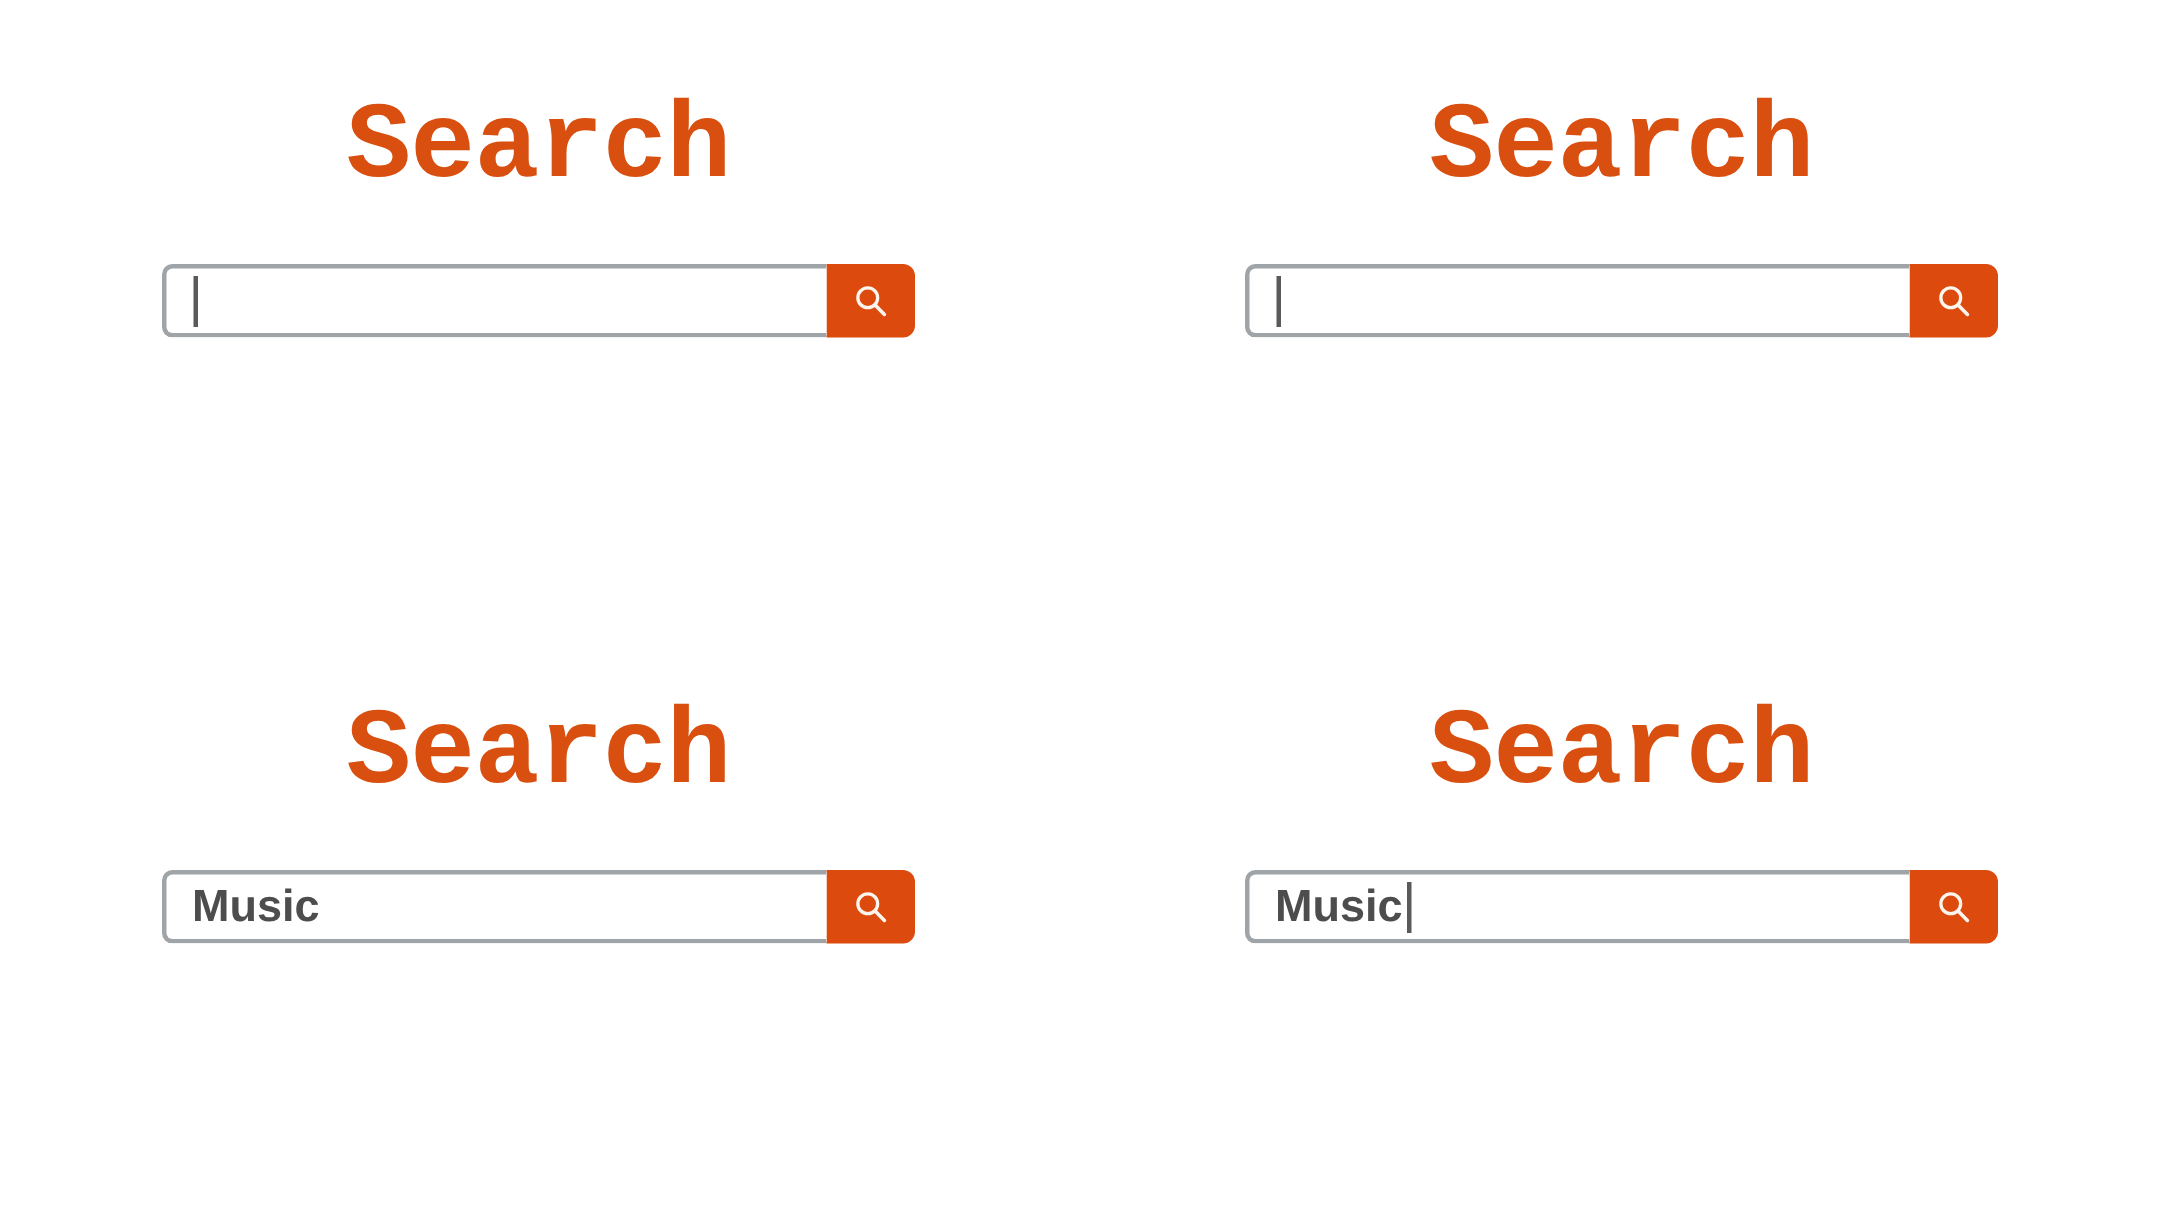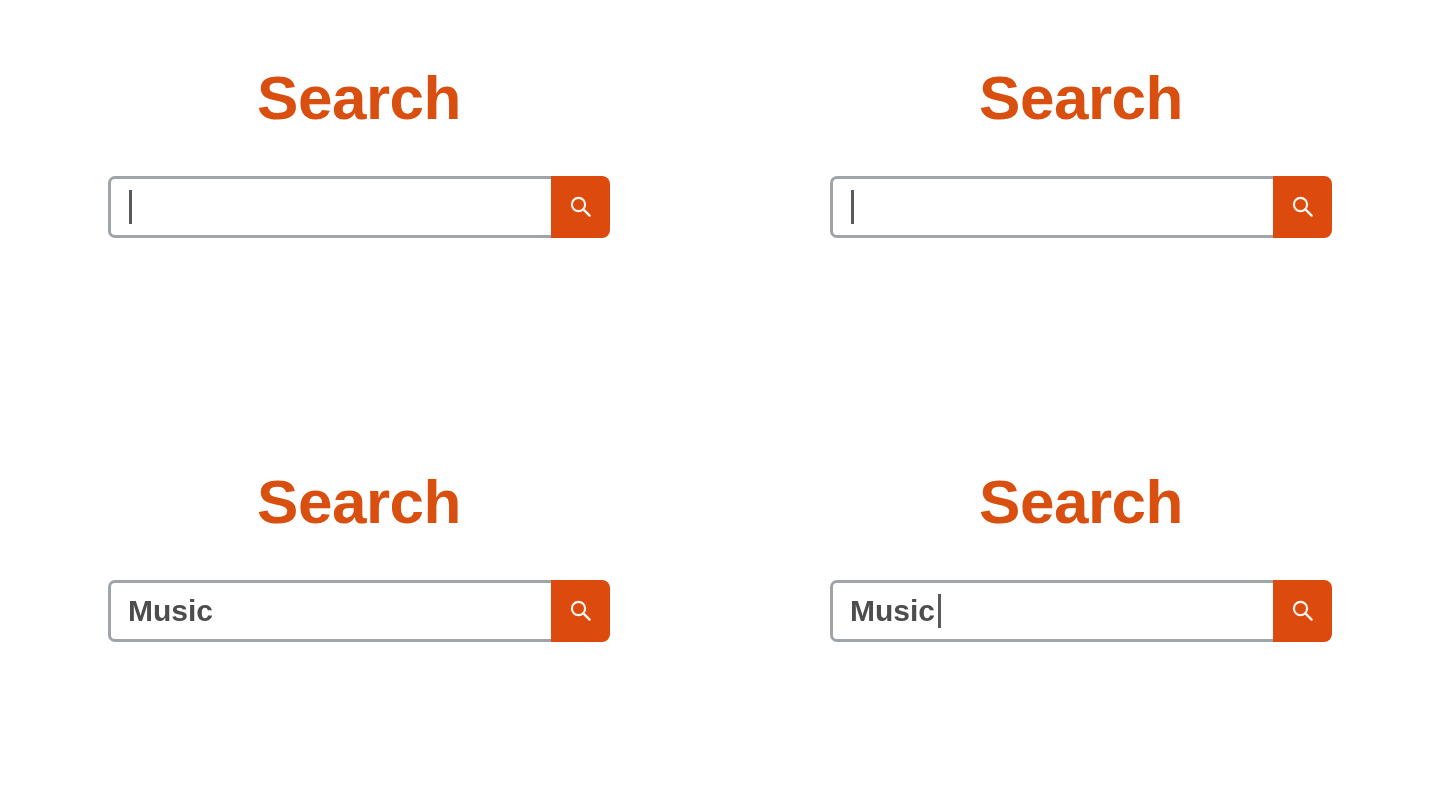--- a/index.html
+++ b/index.html
@@ -24,34 +24,34 @@
   }
   .widget-tl { left: 108px; top: 56px; }
   .widget-tr { left: 830px; top: 56px; }
   .widget-bl { left: 108px; top: 460px; }
   .widget-br { left: 830px; top: 460px; }
 
   
   .search-title {
     margin: 0;
     text-align: center;
-    font-family: Liberation Sans, sans-serif;
-    font-size: 62px;
+    font-family: Liberation Mono, monospace;
+    font-size: 72px;
     font-weight: bold;
     line-height: 84px;
     letter-spacing: -0.5px;
     color: #d94f10;
     user-select: none;
   }
 
   
   .search-bar {
     position: relative;
     margin-top: 36px;
-    height: 62px;
+    height: 49px;
     display: flex;
     align-items: stretch;
   }
 
   .search-field {
     flex: 1 1 auto;
     position: relative;
     background: #ffffff;
     border: 3px solid #9fa4a8;
     border-right: none;

